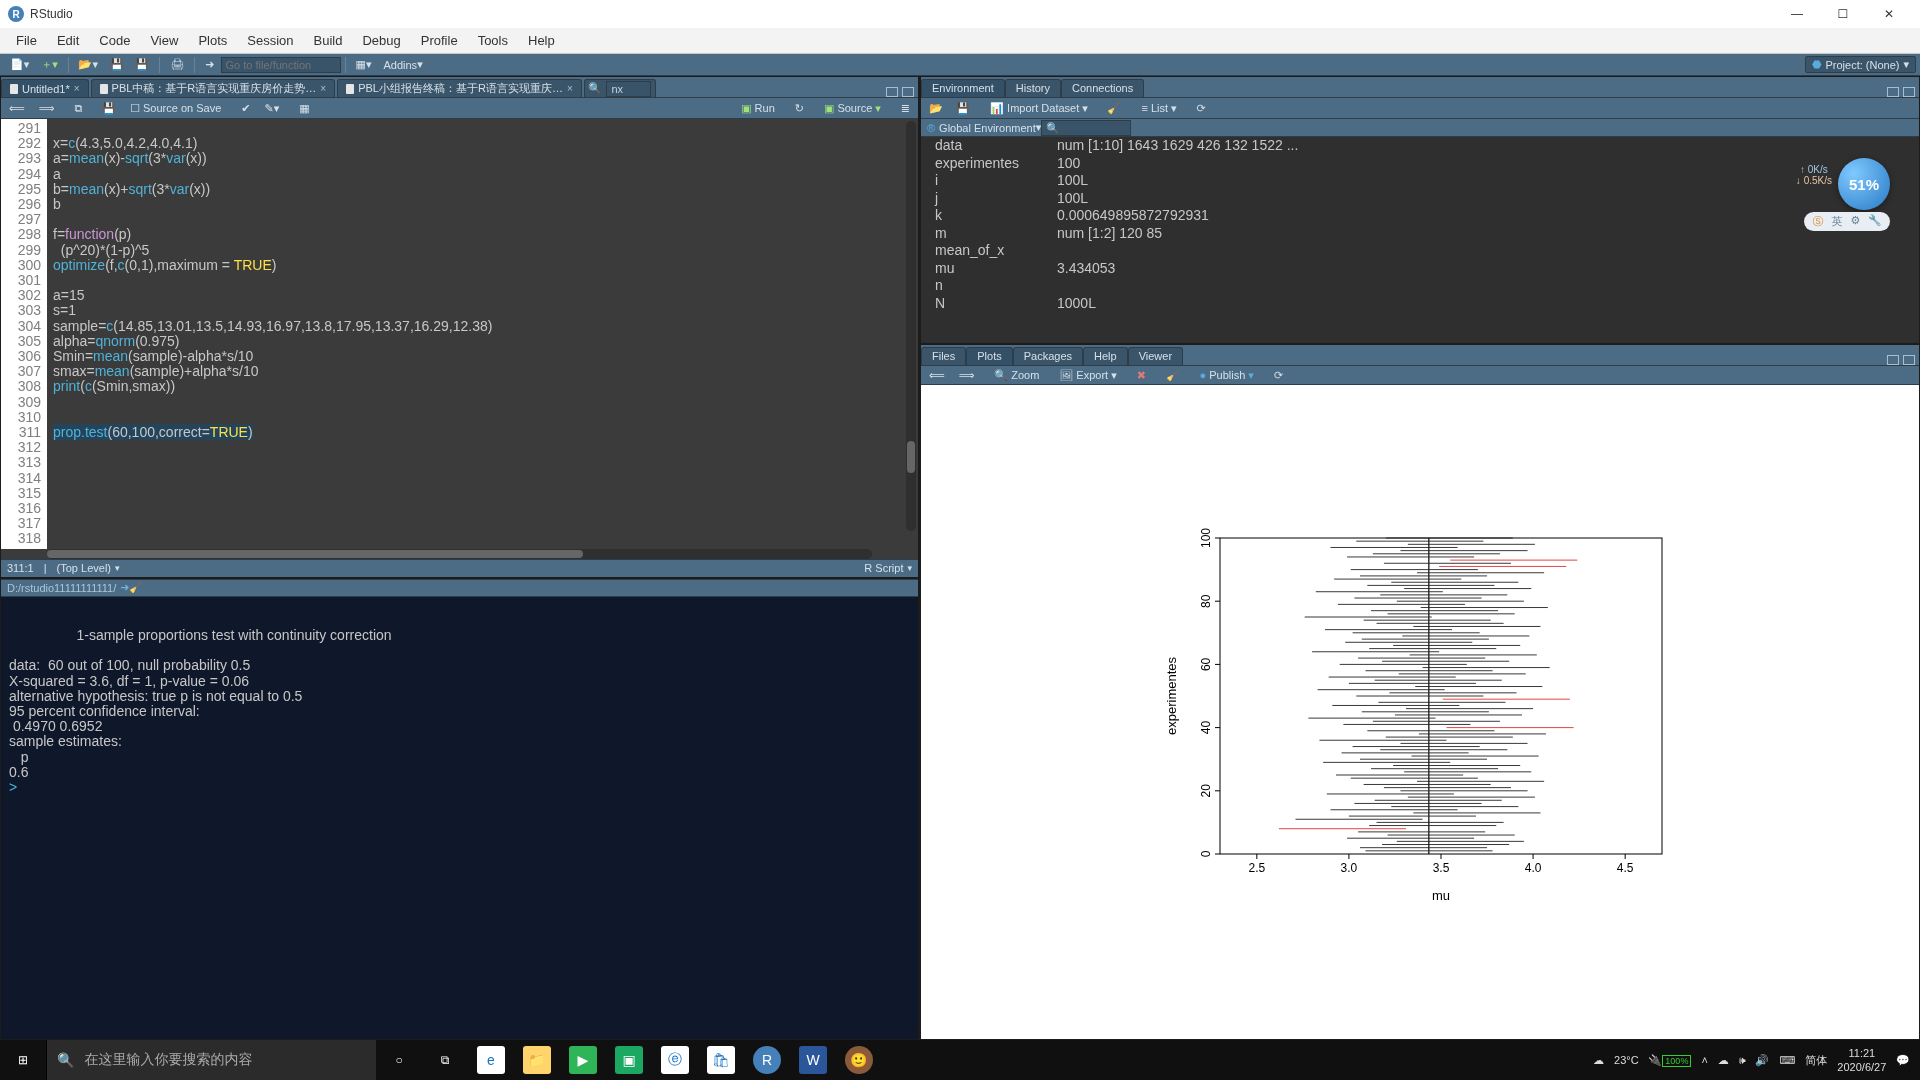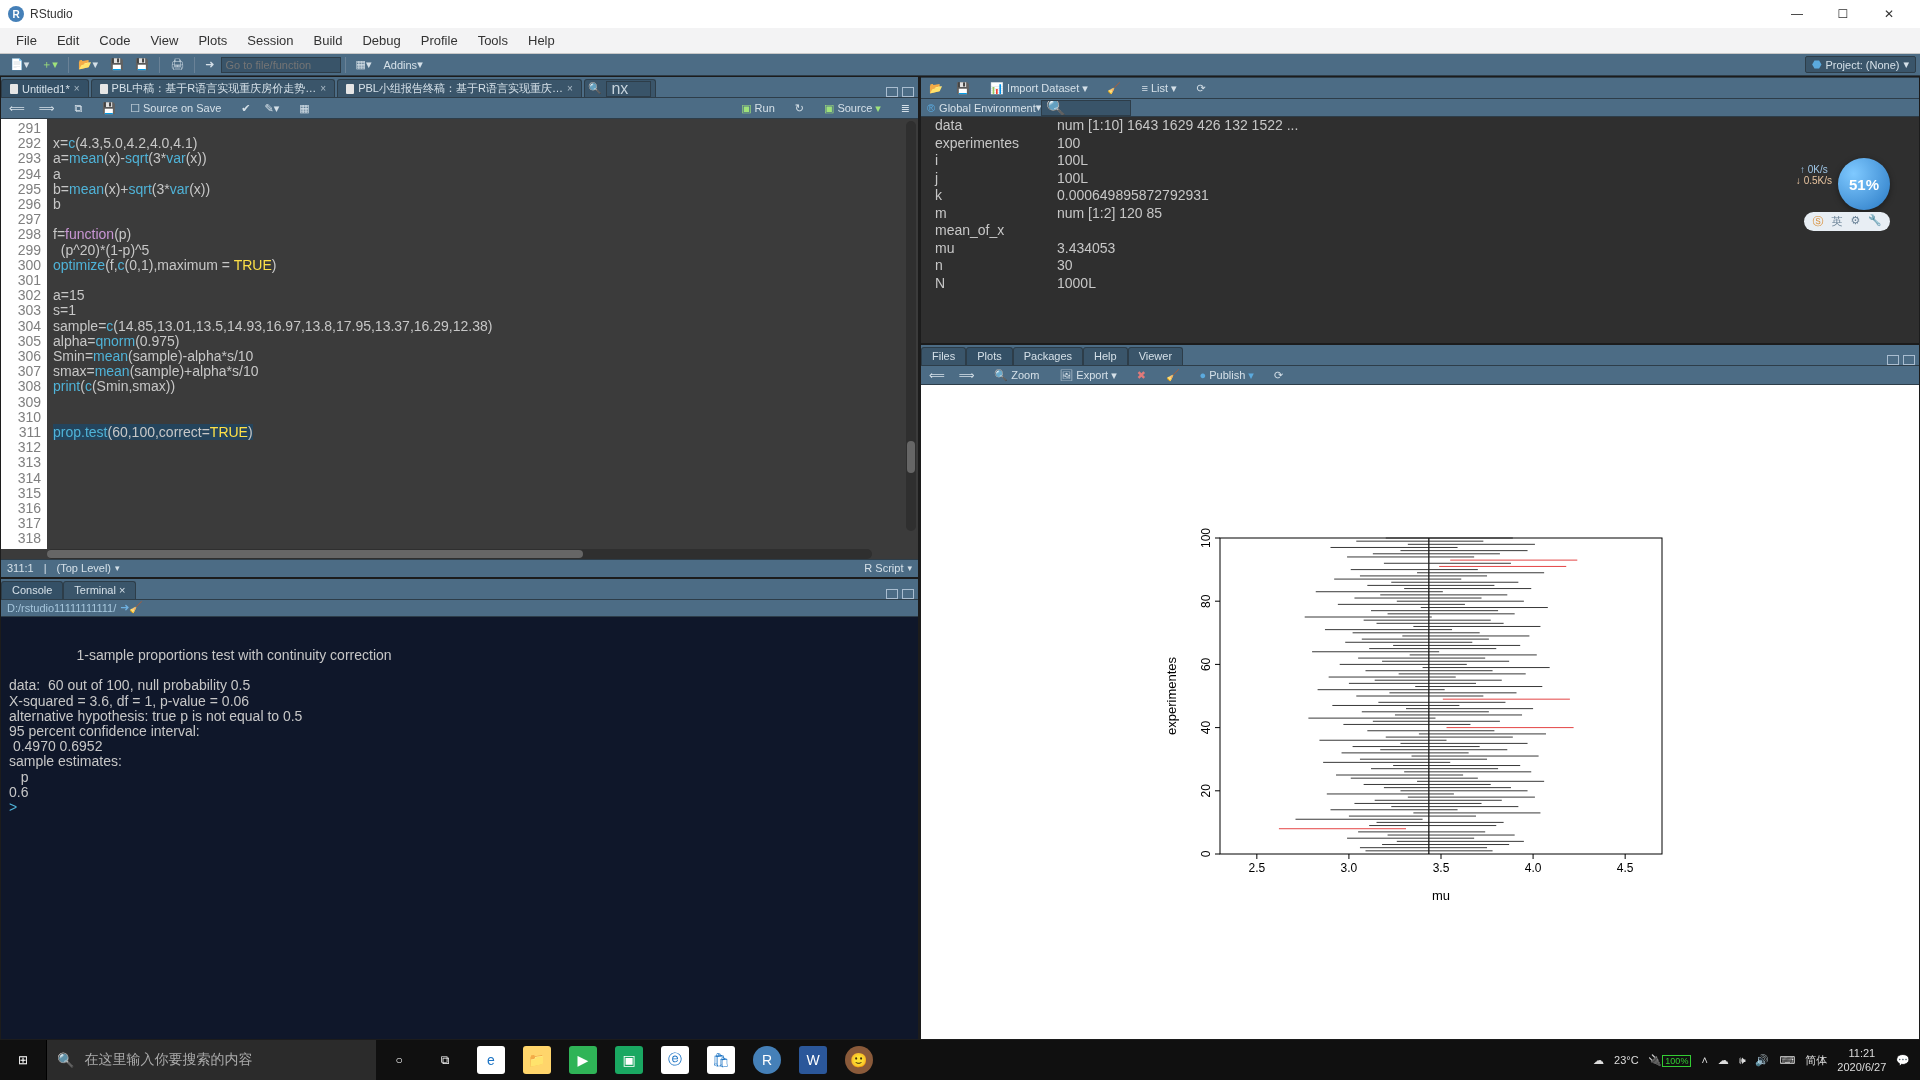--- a/index.html
+++ b/index.html
@@ -68,21 +68,21 @@
   .tb-spacer{flex:1}
   .tray{display:flex;align-items:center;gap:10px;padding-right:10px;font-size:11px;color:#ddd}
   .clock{text-align:center;line-height:14px;font-size:11px}
   .app-sq{width:28px;height:28px;border-radius:3px;display:flex;align-items:center;justify-content:center;font-size:14px}
   
   .net-widget{position:fixed;right:30px;top:150px;width:140px;height:70px;pointer-events:none}
   .net-circle{position:absolute;right:0;top:8px;width:52px;height:52px;border-radius:50%;background:radial-gradient(circle at 30% 30%,#7fc9ff,#2979c4);box-shadow:0 2px 6px rgba(0,0,0,.4);display:flex;align-items:center;justify-content:center;color:#fff;font-size:15px;font-weight:bold}
   .net-rates{position:absolute;right:58px;top:14px;font-size:10px;color:#c7d4ab;text-align:center}
   .net-tool{position:absolute;right:0;top:62px;background:#e8eef4;border-radius:10px;padding:2px 8px;font-size:11px;color:#6a8297;display:flex;gap:8px}
   .arrow{font-size:9px}
-  .search-input{height:16px;background:#395469;border:1px solid #2d3d49;color:#c6d3dc;font-size:16px;padding:0 4px}
+  .search-input{height:16px;background:#395469;border:1px solid #2d3d49;color:#c6d3dc;font-size:11px;padding:0 4px}
   .pane-winbtns{margin-left:auto;padding:0 4px;display:flex;gap:4px;align-items:center}
   .pane-winbtns span{width:12px;height:10px;border:1px solid #a9bdd0;display:inline-block}
 </style>
 </head>
 <body>
 
 <div class="title-bar">
   <div class="rs-logo">R</div>
   <span>RStudio</span>
   <div class="spacer"></div>
@@ -250,28 +250,20 @@
         <span style="margin:0 10px">|</span>
         <span>(Top Level)</span>
         <span class="arrow" style="margin-left:4px">▾</span>
         <div class="spacer"></div>
         <span>R Script</span>
         <span class="arrow" style="margin-left:4px">▾</span>
       </div>
     </div>
 
     <div class="pane" style="flex:1">
-      <div class="con-tabs">
-        <div class="con-tab">Console</div>
-        <div class="con-tab inact"><span>Terminal</span> <span class="x">×</span></div>
-        <div class="pane-winbtns">
-            <span></span>
-            <span></span>
-          </div>
-      </div>
       <div class="con-tb">
         <span>D:/rstudio11111111111/</span>
         <span style="margin-left:4px;color:#6fb0df">➜</span>
         <div class="spacer"></div>
         <span>🧹</span>
       </div>
       <div class="console-body"><span id="con-out">
 	1-sample proportions test with continuity correction
 
 data:  60 out of 100, null probability 0.5
@@ -282,20 +274,29 @@
 sample estimates:
    p
 0.6
 </span><span class="prompt">&gt; </span></div>
     </div>
   </div>
 
   <div class="right-col">
 
     <div class="pane" style="flex:0 0 268px">
+      <div class="env-tabs">
+        <div class="con-tab">Environment</div>
+        <div class="con-tab inact">History</div>
+        <div class="con-tab inact">Connections</div>
+        <div class="pane-winbtns">
+            <span></span>
+            <span></span>
+          </div>
+      </div>
       <div class="env-tb">
         <div class="mini-btn">📂</div>
         <div class="mini-btn">💾</div>
         <div class="sep"></div>
         <div class="mini-btn">📊 <span>Import Dataset</span> ▾</div>
         <div class="sep"></div>
         <div class="mini-btn">🧹</div>
         <div class="spacer"></div>
         <div class="mini-btn">≡ <span>List</span> ▾</div>
         <div class="sep"></div>
@@ -334,21 +335,20 @@
           </div>
           <div class="env-row">
             <div class="env-name">mean_of_x</div>
           </div>
           <div class="env-row">
             <div class="env-name">mu</div>
             <div class="env-val">3.434053</div>
           </div>
           <div class="env-row">
             <div class="env-name">n</div>
-            <div class="env-val">30</div>
           </div>
           <div class="env-row">
             <div class="env-name">N</div>
             <div class="env-val">1000L</div>
           </div>
         </div>
     </div>
 
     <div class="pane" style="flex:1">
       <div class="plot-tabs">

